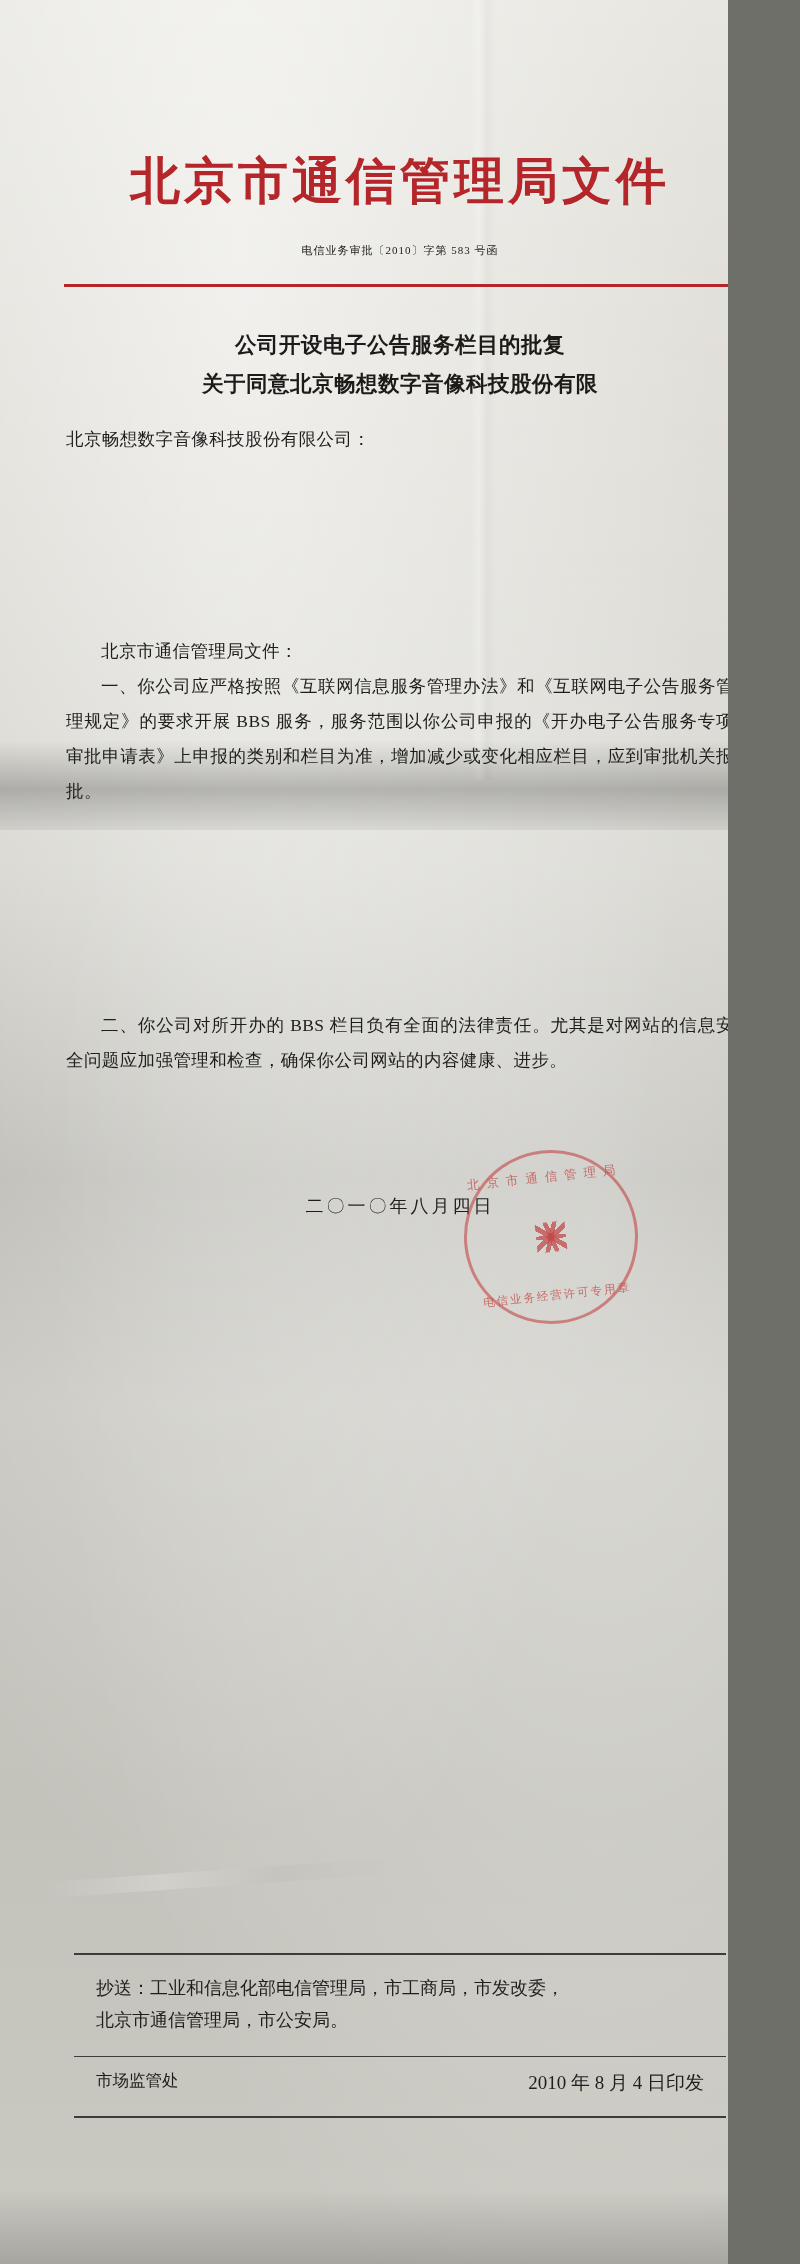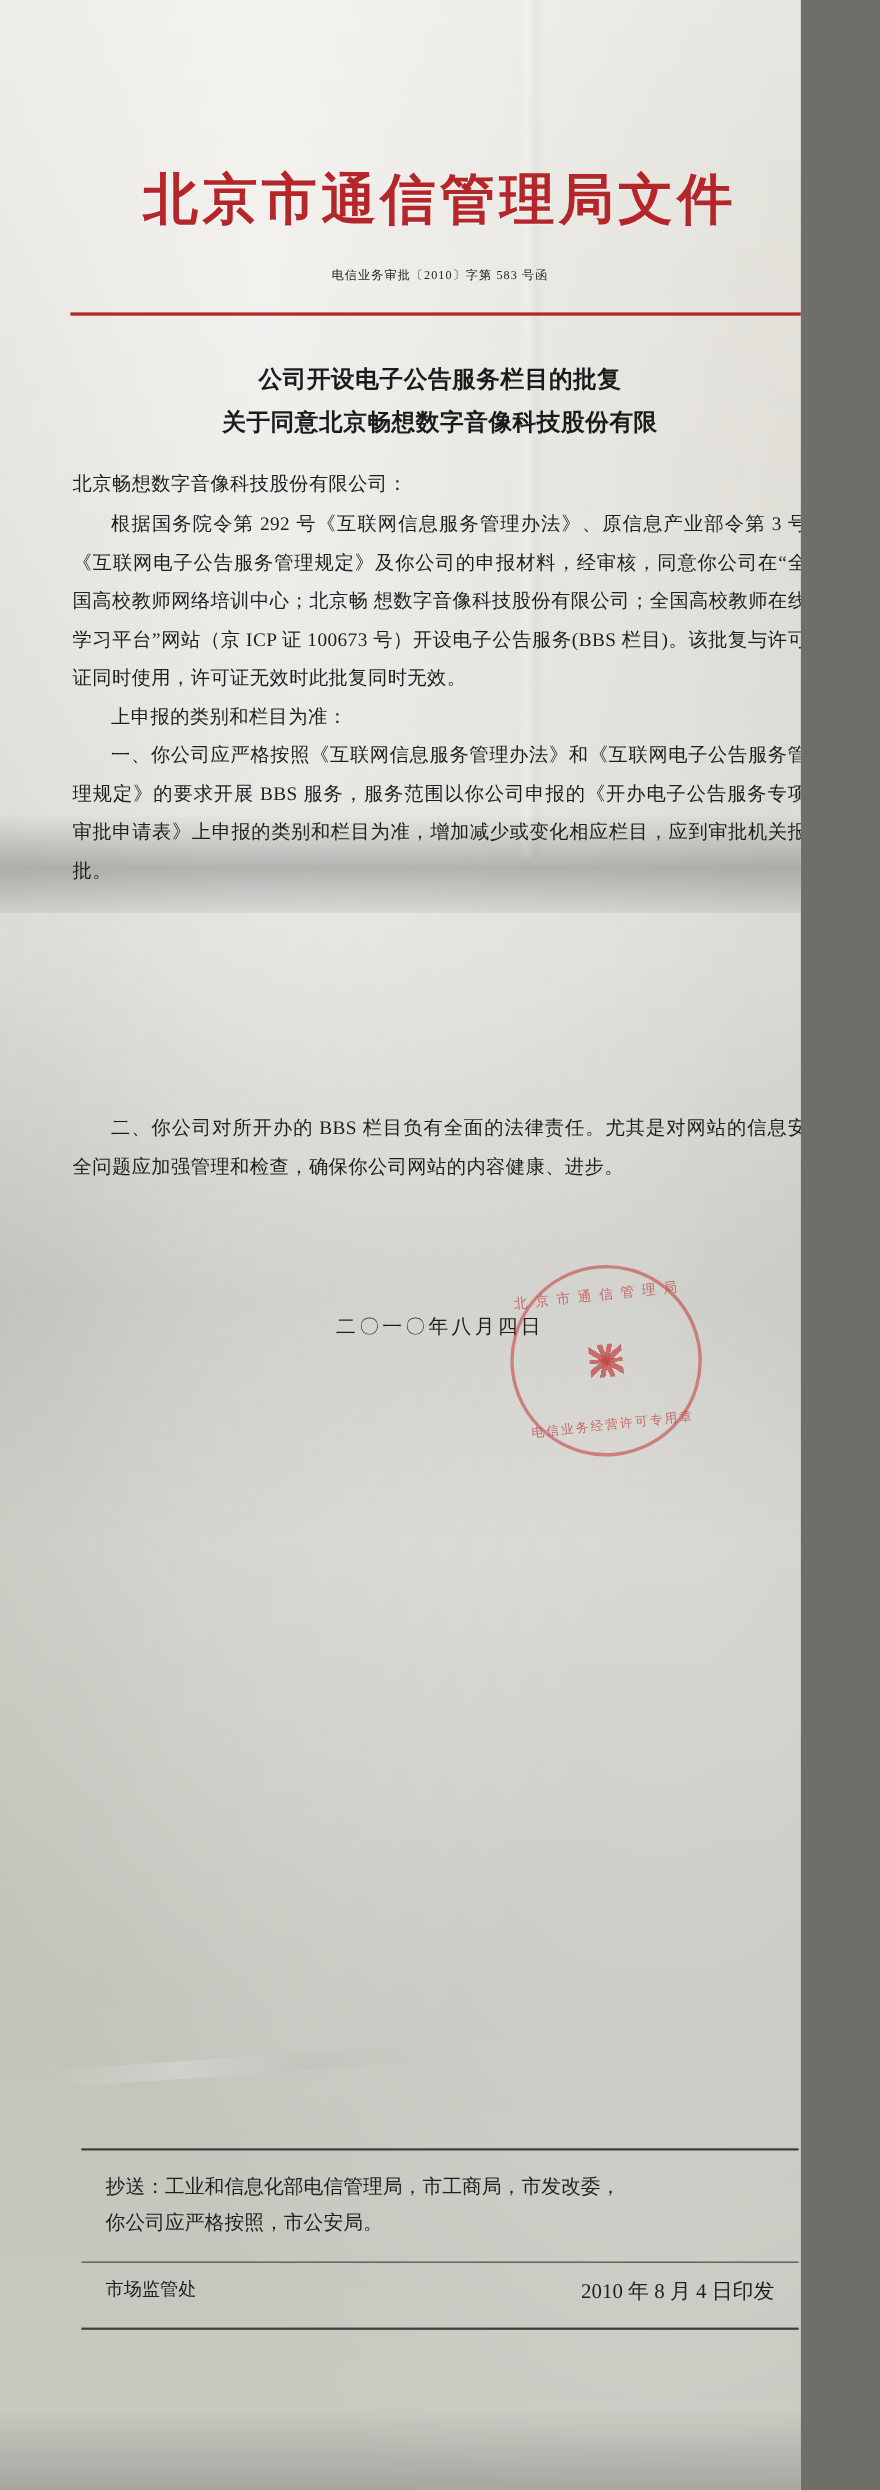--- a/index.html
+++ b/index.html
@@ -237,23 +237,22 @@
 
     <div class="red-rule"></div>
 
     <div class="reply-title">
       <div>公司开设电子公告服务栏目的批复</div>
       <div>关于同意北京畅想数字音像科技股份有限</div>
     </div>
 
     <div class="body-block" id="addressee">北京畅想数字音像科技股份有限公司：</div>
 
-    <div class="body-block p-indent" id="para1">根据国务院令第 292 号《互联网信息服务管理办法》、原信息产业部令第 3 号《互联网电子公告服务管理规定》及你公司的申报材料，经审核，同意你公司在“全国高校教师网络培训中心；北京畅 想数字音像科技股份有限公司；全国高校教师在线学习平台”网站（京 ICP 证 100673 号）开设电子公告服务(BBS 栏目)。该批复与许可证同时使用，许可证无效时此批复同时无效。</div>
-
-    <div class="body-block p-indent" id="para-now">上申报的类别和栏目为准：</div>
+
+    <div class="body-block p-indent" id="para-now">北京市通信管理局文件：</div>
 
     <div class="body-block p-indent" id="para-one">一、你公司应严格按照《互联网信息服务管理办法》和《互联网电子公告服务管理规定》的要求开展 BBS 服务，服务范围以你公司申报的《开办电子公告服务专项审批申请表》上申报的类别和栏目为准，增加减少或变化相应栏目，应到审批机关报批。</div>
 
     <div class="body-block p-indent" id="para-two">二、你公司对所开办的 BBS 栏目负有全面的法律责任。尤其是对网站的信息安全问题应加强管理和检查，确保你公司网站的内容健康、进步。</div>
 
 
     <div class="sign-date">二〇一〇年八月四日</div>
 
     <div class="seal">
       <div class="seal-top-text">北京市通信管理局</div>
@@ -261,21 +260,21 @@
     </div>
 
     <div class="footer-rule-top"></div>
     <div class="footer-rule-mid"></div>
     <div class="footer-rule-bottom"></div>
 
     <div class="cc-block">
       <div>
         <span class="cc-label">抄送：</span><span>工业和信息化部电信管理局，市工商局，市发改委，</span>
       </div>
-      <div>你公司应严格按照，市公安局。</div>
+      <div>北京市通信管理局，市公安局。</div>
     </div>
 
     <div class="footer-left">市场监管处</div>
 
     <div class="footer-right">2010 年 8 月 4 日印发</div>
 
   </div>
 </div>
 
 </body></html>

